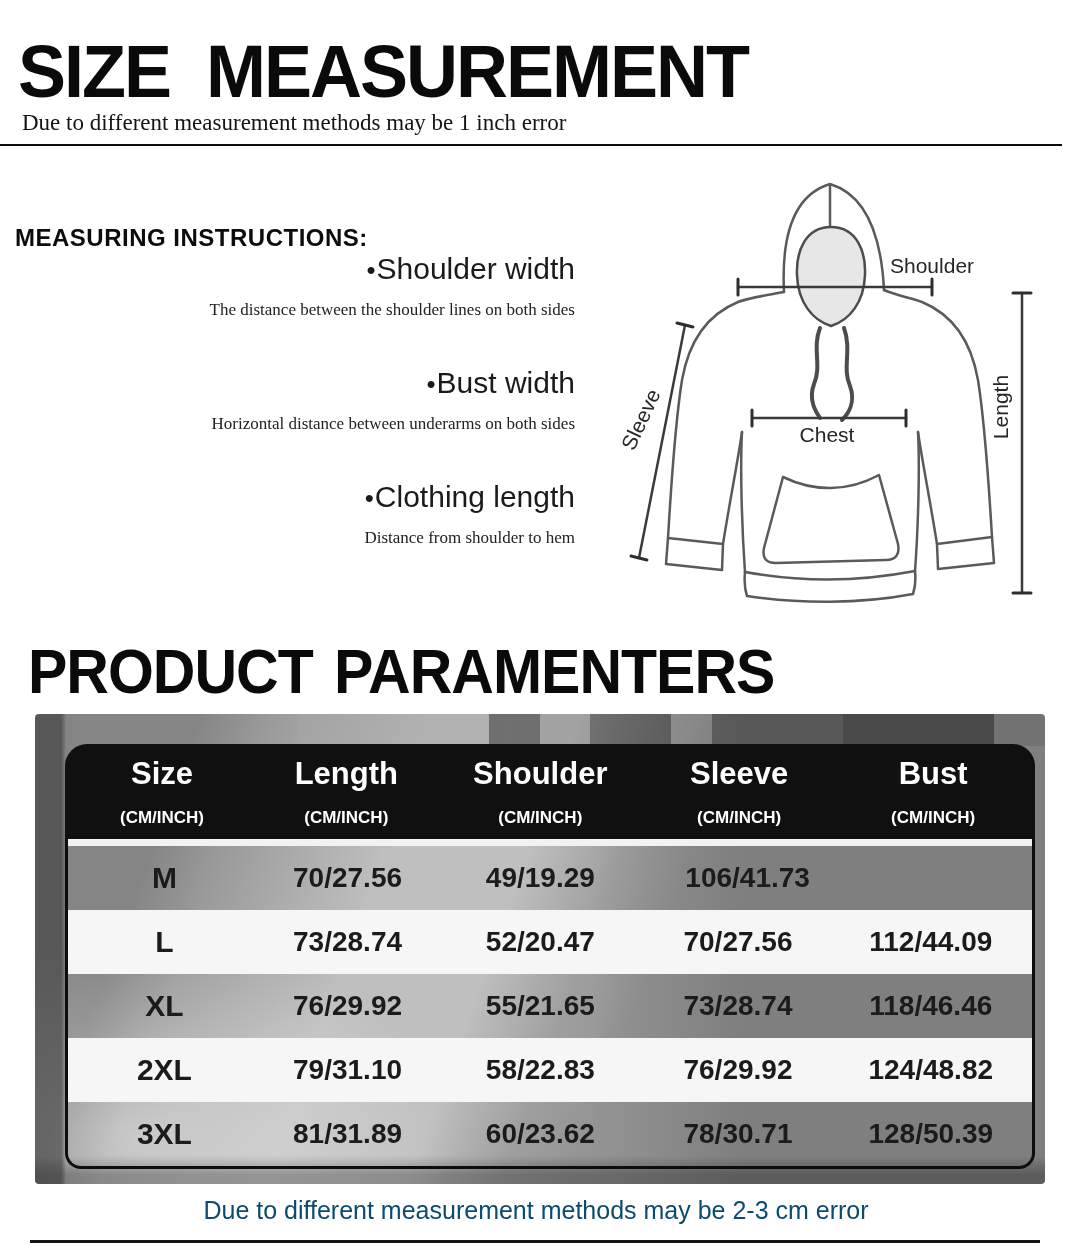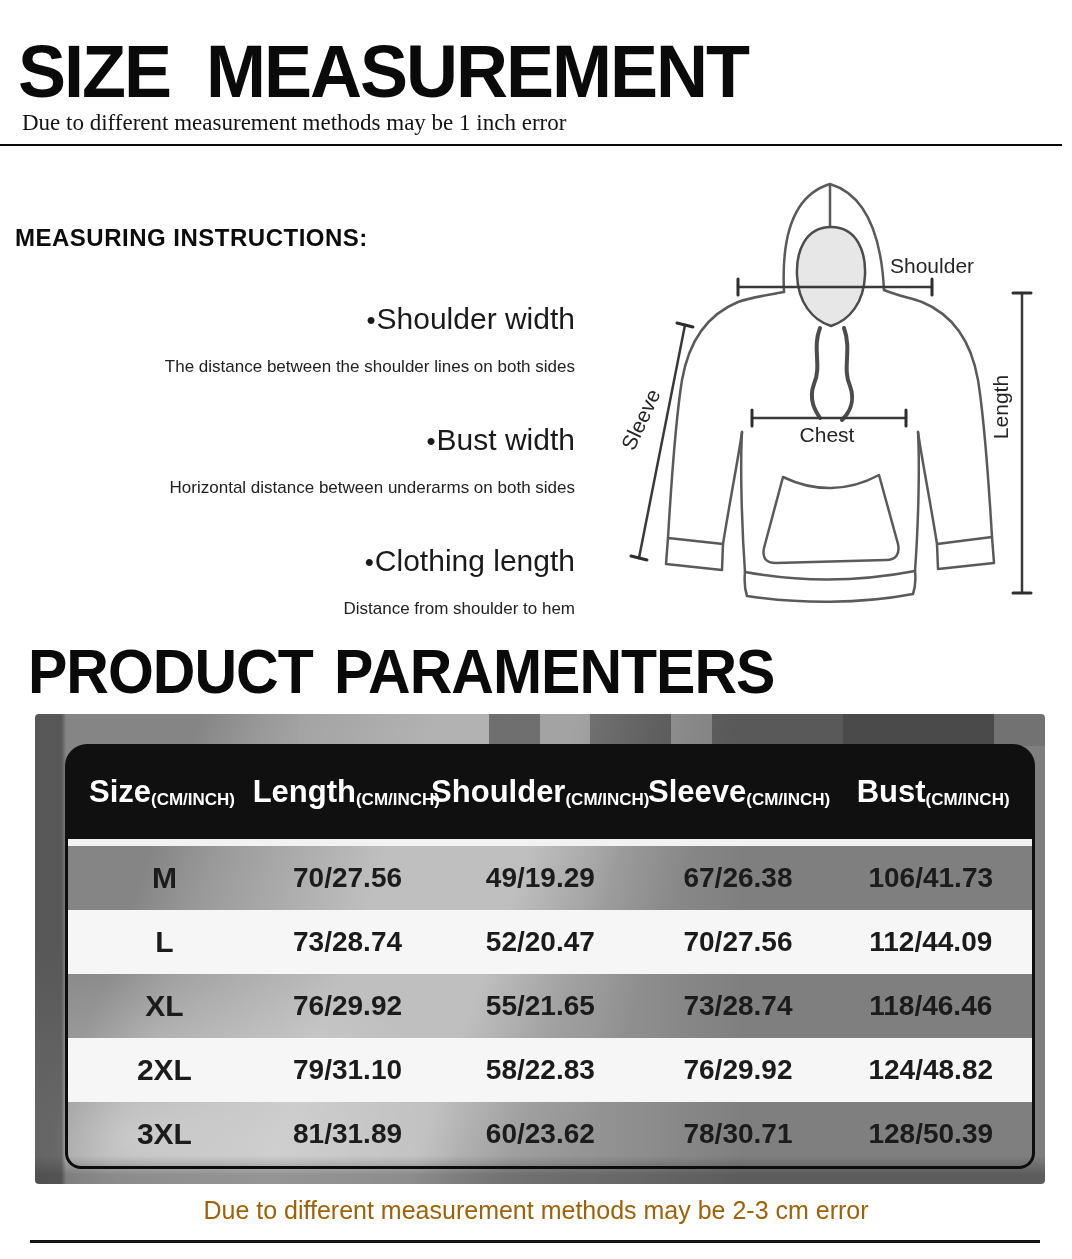--- a/index.html
+++ b/index.html
@@ -15,25 +15,25 @@
     color:#0a0a0a; white-space:nowrap; transform:scaleY(1.04); transform-origin:left top;
   }
   .page-subtitle {
     position:absolute; left:22px; top:110px;
     font-family:"Liberation Serif",serif; font-size:23px; color:#141414; white-space:nowrap;
   }
   .top-rule { position:absolute; left:0; top:144px; width:1062px; border-top:2px solid #0a0a0a; }
 
   
   .instructions { position:absolute; left:15px; top:224px; width:560px; }
-  .instructions-heading { font-size:24px; font-weight:bold; color:#0c0c0c; letter-spacing:0.5px; margin-bottom:50px; }
+  .instructions-heading { font-size:24px; font-weight:bold; color:#0c0c0c; letter-spacing:0.5px; }
   .instr-item { margin-bottom:46px;text-align:right; }
   .instr-term { font-size:30px; color:#1a1a1a; line-height:34px; white-space:nowrap; }
   .instr-term .bullet { font-size:26px; margin-right:1px; }
-  .instr-desc { font-size:17px; color:#222222; margin-top:20px; padding-left:13px; white-space:nowrap; }
+  .instr-desc { font-size:17px; color:#222222; margin-top:13px; padding-left:13px; white-space:nowrap;font-family:Liberation Serif, serif; }
 
   
   .hoodie { position:absolute; left:590px; top:170px; width:482px; height:450px; }
   .hoodie path, .hoodie line, .hoodie ellipse { fill:none; stroke:#5a5a5a; stroke-width:2.5; stroke-linecap:round; stroke-linejoin:round; }
   .hoodie .meas { stroke:#3a3a3a; stroke-width:2.5; }
   .hoodie .tick { stroke:#2e2e2e; stroke-width:3; }
   .hoodie .cord { stroke:#4c4c4c; stroke-width:4; }
   .hoodie .face { fill:#e7e7e7; stroke:#4c4c4c; }
   .hoodie text { font-family:"Liberation Sans",sans-serif; font-size:21px; fill:#262626; stroke:none; }
 
@@ -56,35 +56,35 @@
       linear-gradient(110deg, rgba(0,0,0,0.10) 0 14%, rgba(255,255,255,0.06) 20%, rgba(255,255,255,0.40) 34% 46%, rgba(255,255,255,0.10) 54%, rgba(0,0,0,0) 60%),
       radial-gradient(ellipse 500px 300px at 10% 90%, rgba(255,255,255,0.45), rgba(255,255,255,0) 65%);
     background-repeat:no-repeat;
     background-size:100% 32px, 100% 100%, 100% 100%, 100% 100%, 100% 100%, 100% 100%;
   }
   .size-table { position:absolute; left:30px; top:30px; width:970px; }
   .thead {
     display:flex; height:95px; align-items:center;
     background:#101010; border-radius:22px 22px 0 0;
   }
-  .th { display:flex; flex-direction:row; align-items:center; justify-content:center; color:#ffffff; }
+  .th { display:flex; flex-direction:column; align-items:center; justify-content:center; color:#ffffff; }
   .th-name { font-size:31px; font-weight:bold; line-height:36px; }
   .th-unit { font-size:17px; font-weight:bold; margin-top:16px; }
   .tbody {
     border:3px solid #0d0d0d; border-top:none; border-radius:0 0 16px 16px; overflow:hidden;
   }
   .tgap { height:7px; background:#f2f2f2; }
   .trow { display:flex; height:64px; align-items:center; }
   .trow.alt { background:#f6f6f6; }
   .td { text-align:center; font-size:28px; font-weight:bold; color:#1b1b1b; }
   .td.size-cell { font-size:30px; }
   .c1 { width:20%; } .c2 { width:18%; } .c3 { width:22%; } .c4 { width:19%; } .c5 { width:21%; }
 
   
-  .footer-note { position:absolute; left:0; top:1196px; width:1072px; text-align:center; font-size:25px; color:#a16207; }
+  .footer-note { position:absolute; left:0; top:1196px; width:1072px; text-align:center; font-size:25px; color:#0c4a6e; }
   .bottom-rule { position:absolute; left:30px; top:1240px; width:1010px; border-top:3px solid #141414; }
 </style>
 </head>
 <body>
 
 <div class="canvas">
 
   <div class="page-title">SIZE MEASUREMENT</div>
   <div class="page-subtitle">Due to different measurement methods may be 1 inch error</div>
   <div class="top-rule"></div>
@@ -180,21 +180,20 @@
         </div>
       </div>
 
       <div class="tbody">
         <div class="tgap"></div>
 
         <div class="trow">
           <div class="td size-cell c1">M</div>
           <div class="td c2">70/27.56</div>
           <div class="td c3">49/19.29</div>
-          <div class="td c4">67/26.38</div>
           <div class="td c5">106/41.73</div>
         </div>
 
         <div class="trow alt">
           <div class="td size-cell c1">L</div>
           <div class="td c2">73/28.74</div>
           <div class="td c3">52/20.47</div>
           <div class="td c4">70/27.56</div>
           <div class="td c5">112/44.09</div>
         </div>

